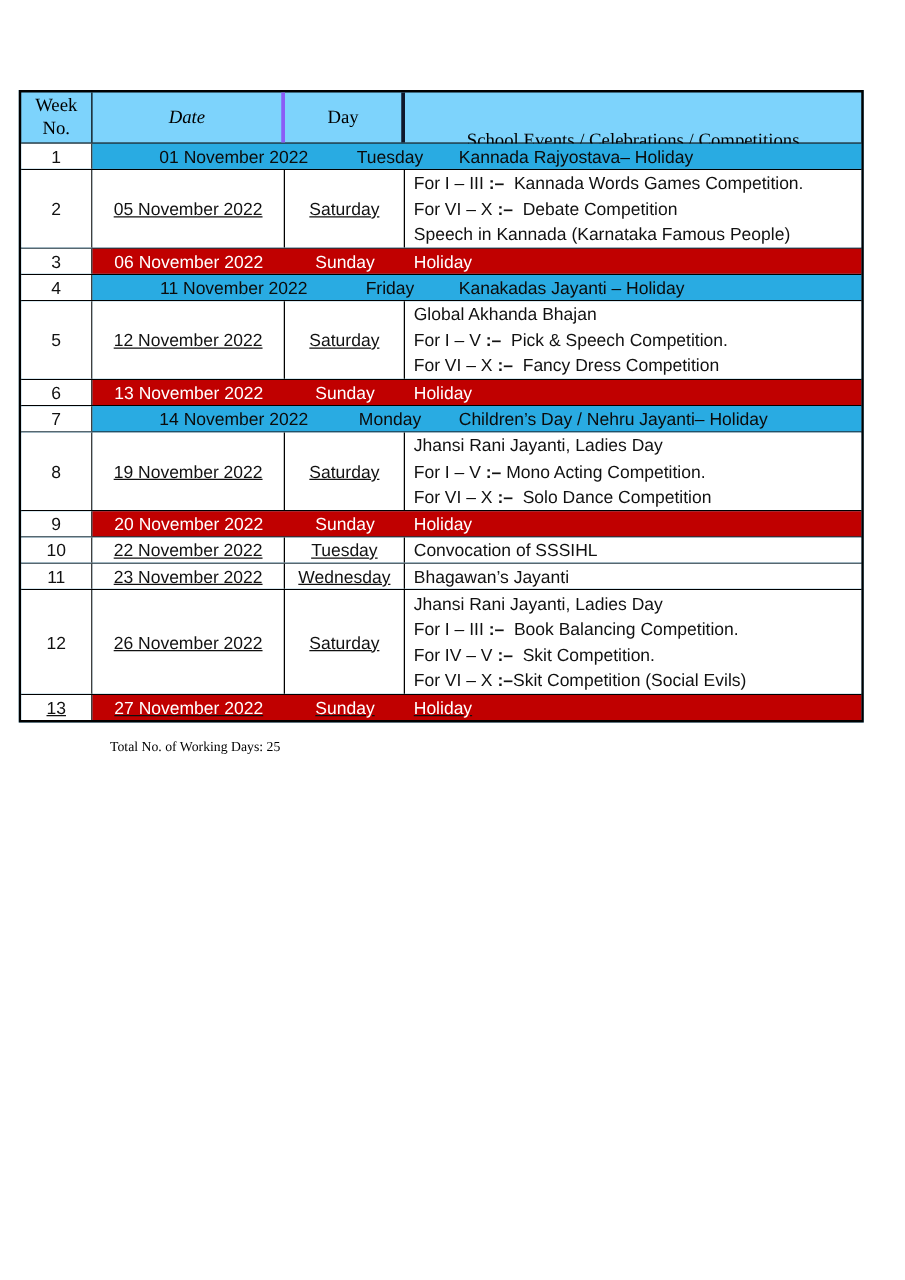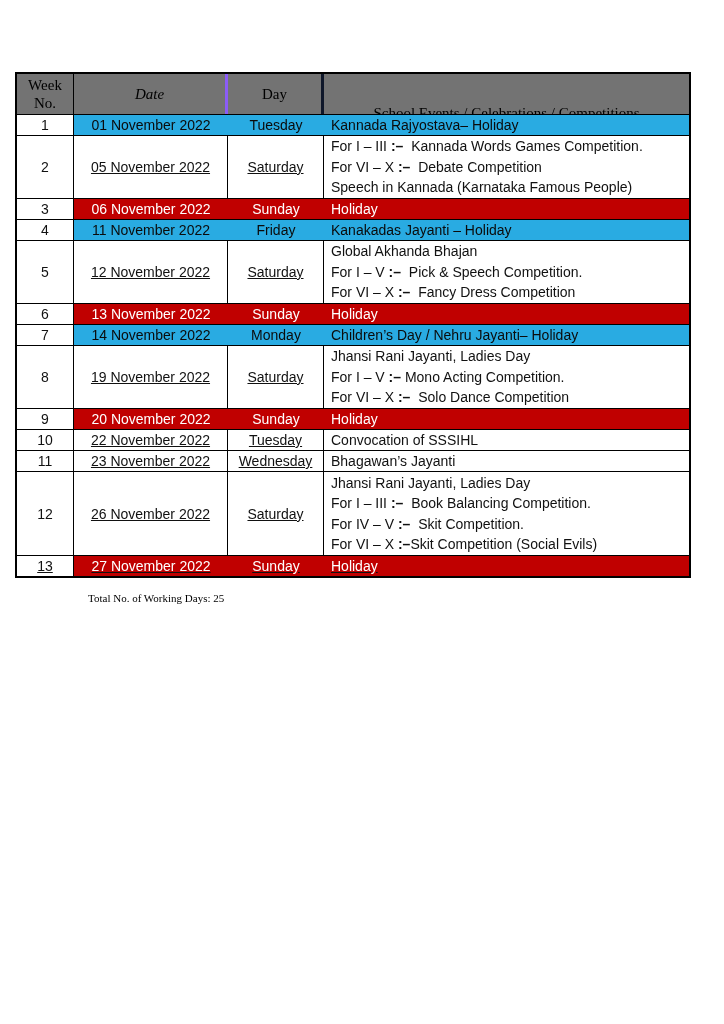--- a/index.html
+++ b/index.html
@@ -16,21 +16,21 @@
     overflow: hidden;
   }
 
   .cal-table {
     position: absolute;
     left: 15px;
     top: 72px;
     width: 676px;
     border: 2px solid #000000;
     box-sizing: border-box;
-    background: #737373;
+    background: #7dd3fc;
   }
 
   
   .thead {
     display: flex;
     height: 40px;
     font-family: "Liberation Serif", serif;
     font-size: 15px;
     color: #000000;
   }
@@ -91,21 +91,21 @@
     white-space: pre-wrap;
   }
   .evline b { font-weight: bold; }
 
   
   .trow.hl-none .date, .trow.hl-none .day {
     border-right: 1px solid #000000;
     text-decoration: underline;
   }
   
-  .trow.hl-blue .band { background: var(--holiday-blue, #29ABE2); color: #0b0b0b; }
+  .trow.hl-blue .band { background: var(--holiday-blue, #29ABE2); color: #0b0b0b; padding-left: 36px; }
   .trow.hl-red  .band { background: var(--holiday-red, #C00000); color: #ffffff; }
 
   
   .footer-note {
     position: absolute;
     left: 88px;
     top: 592px;
     font-family: "Liberation Serif", serif;
     font-size: 11px;
     color: #000000;

